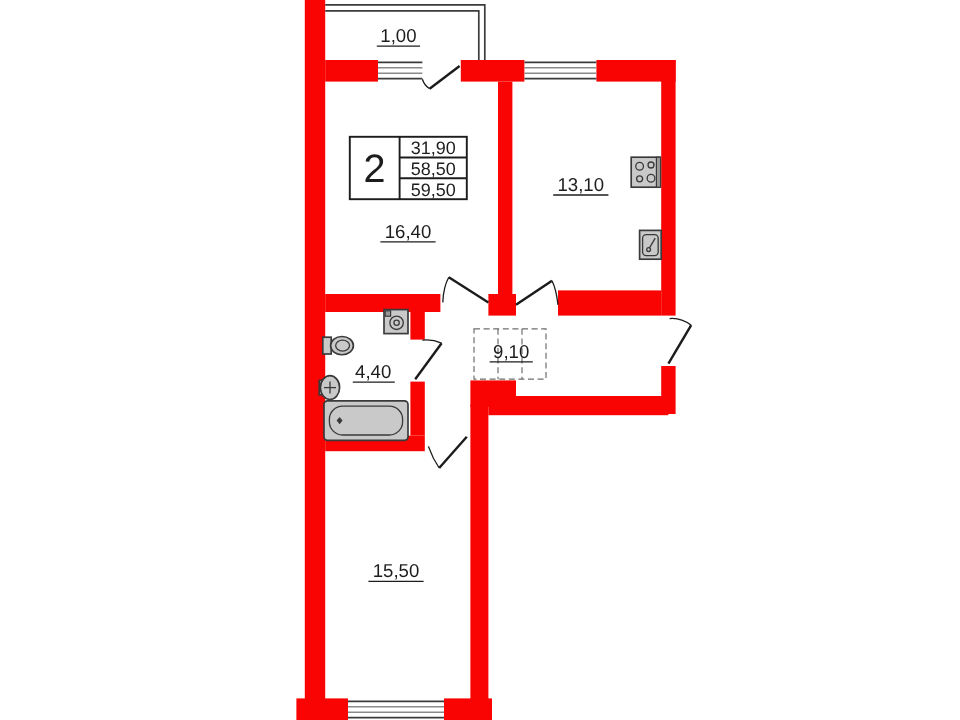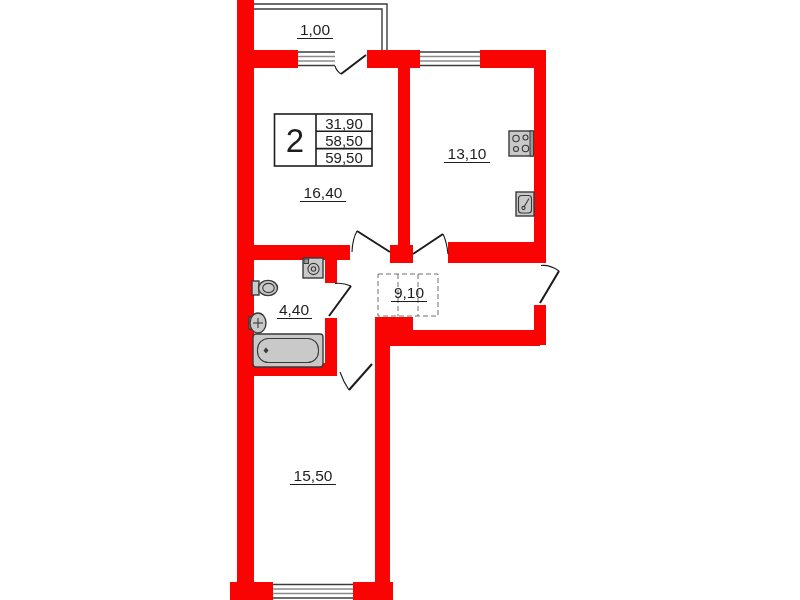--- a/index.html
+++ b/index.html
@@ -1,17 +1,17 @@
 <!DOCTYPE html>
 <html><head>
 <meta charset="utf-8">
 <style>
   html,body{margin:0;padding:0;background:#ffffff;}
   .stage{position:relative;width:645px;height:600px;background:#ffffff;overflow:hidden;
-         font-family:"Liberation Sans", sans-serif;}
+         font-family:"Liberation Sans", sans-serif;margin-left:17px;}
   svg{display:block;}
   .wall{fill:#f90303;stroke:none;}
   .winline{stroke:#3c3c3c;stroke-width:1.3;fill:none;}
   .winline-light{stroke:#8a8a8a;stroke-width:1.3;fill:none;}
   .rail{stroke:#3c3c3c;stroke-width:1.4;fill:none;}
   .doorleaf{stroke:#1b1b1b;stroke-width:2;fill:none;}
   .doorarc{stroke:#1b1b1b;stroke-width:1.1;fill:none;}
   .fix{fill:#c9c9c9;stroke:#3a3a3a;stroke-width:1.4;}
   .fixin{fill:none;stroke:#3a3a3a;stroke-width:1.1;}
   .fixdark{fill:#9a9a9a;stroke:#3a3a3a;stroke-width:1;}

